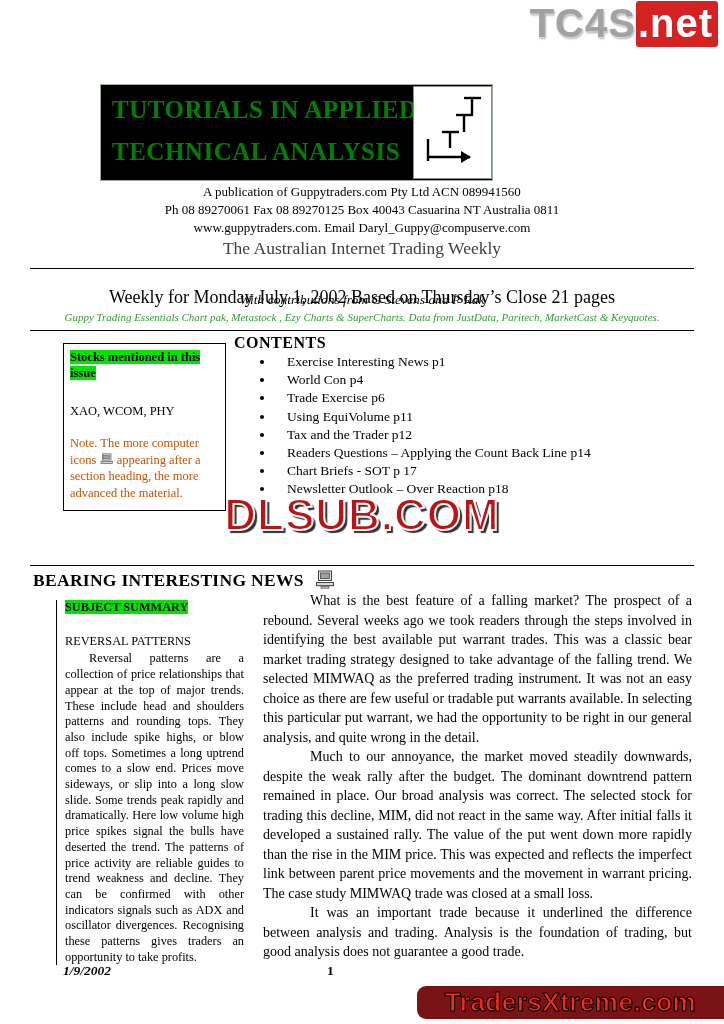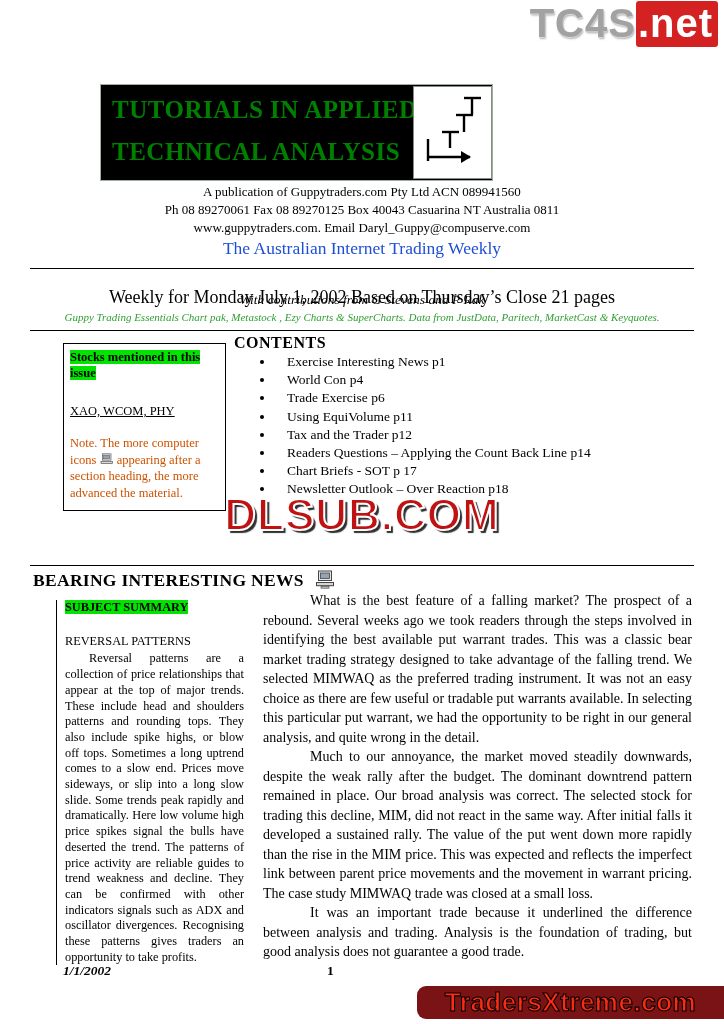--- a/index.html
+++ b/index.html
@@ -19,34 +19,34 @@
   .title-box { position:absolute; left:100px; top:84px; width:391px; height:95px;
                border:1px solid #9fae9f; background:#000000; }
   .title-text { position:absolute; left:11px; top:4px; color:#008000; font-weight:bold;
                 font-size:25px; letter-spacing:.5px; line-height:42px; white-space:nowrap; }
   .logo-box { position:absolute; left:312px; top:1px; width:77px; height:91px;
               border:1px solid #8a8a8a; background:#fff; }
   .centered { position:absolute; left:0; width:724px; text-align:center; }
   .pub-line   { top:184px; font-size:13px; }
   .contact-line { top:202px; font-size:13px;text-align:center; }
   .web-line   { top:220px; font-size:13px; }
-  .tagline    { top:238px; font-size:17.5px; color:#1d4ed8; }
+  .tagline    { top:238px; font-size:17.5px; color:#404040; }
 
   .hrule { position:absolute; left:30px; right:30px; border-top:1px solid #000; }
   .hr1 { top:268px; } .hr2 { top:330px; } .hr3 { top:565px; }
 
   .date-line    { top:287px; font-size:18px; }
   .contrib-line { top:292px; font-size:13.5px; font-style:italic; }
   .tools-line   { top:311px; font-size:11px; font-style:italic; color:#2f9e2f; }
 
   
   .stocks-box { position:absolute; left:63px; top:343px; width:149px; height:156px;
                 border:1px solid #000; padding:5px 6px; font-size:12.5px; line-height:16px; }
   .hl-green { background:#00e400; font-weight:bold; }
-  .stocks-line { margin-top:22px;text-decoration:underline; }
+  .stocks-line { margin-top:22px; }
   .stocks-note { margin-top:16px; color:#cc5200; line-height:16.5px; }
 
   .contents-heading { position:absolute; left:234px; top:334px; font-size:16px; font-weight:bold;
                       letter-spacing:.5px; }
   .contents-list { position:absolute; left:258px; top:353px; margin:0; padding-left:17px;
                    font-size:13.5px; line-height:18.2px; width:420px; }
   .contents-list li { padding-left:12px; }
 
   
   .dlsub { position:absolute; left:50%; top:490px; transform:translateX(-50%);
@@ -171,20 +171,20 @@
     <div class="summary-subtitle">REVERSAL PATTERNS</div>
     <div class="summary-body">Reversal patterns are a collection of price relationships that appear at the top of major trends. These include head and shoulders patterns and rounding tops. They also include spike highs, or blow off tops. Sometimes a long uptrend comes to a slow end. Prices move sideways, or slip into a long slow slide. Some trends peak rapidly and dramatically. Here low volume high price spikes signal the bulls have deserted the trend. The patterns of price activity are reliable guides to trend weakness and decline. They can be confirmed with other indicators signals such as ADX and oscillator divergences. Recognising these patterns gives traders an opportunity to take profits.</div>
   </div>
 
   <div class="article-col">
     <p>What is the best feature of a falling market? The prospect of a rebound. Several weeks ago we took readers through the steps involved in identifying the best available put warrant trades. This was a classic bear market trading strategy designed to take advantage of the falling trend. We selected MIMWAQ as the preferred trading instrument. It was not an easy choice as there are few useful or tradable put warrants available. In selecting this particular put warrant, we had the opportunity to be right in our general analysis, and quite wrong in the detail.</p>
     <p>Much to our annoyance, the market moved steadily downwards, despite the weak rally after the budget. The dominant downtrend pattern remained in place. Our broad analysis was correct. The selected stock for trading this decline, MIM, did not react in the same way. After initial falls it developed a sustained rally. The value of the put went down more rapidly than the rise in the MIM price. This was expected and reflects the imperfect link between parent price movements and the movement in warrant pricing. The case study MIMWAQ trade was closed at a small loss.</p>
     <p>It was an important trade because it underlined the difference between analysis and trading. Analysis is the foundation of trading, but good analysis does not guarantee a good trade.</p>
   </div>
 
-  <div class="footer-date">1/1/2002</div>
+  <div class="footer-date">1/9/2002</div>
   <div class="footer-page">1</div>
 
   <div class="txtreme-bar">
     <span class="txtreme-text">TradersXtreme.com</span>
   </div>
 
 </div>
 
 </body></html>

